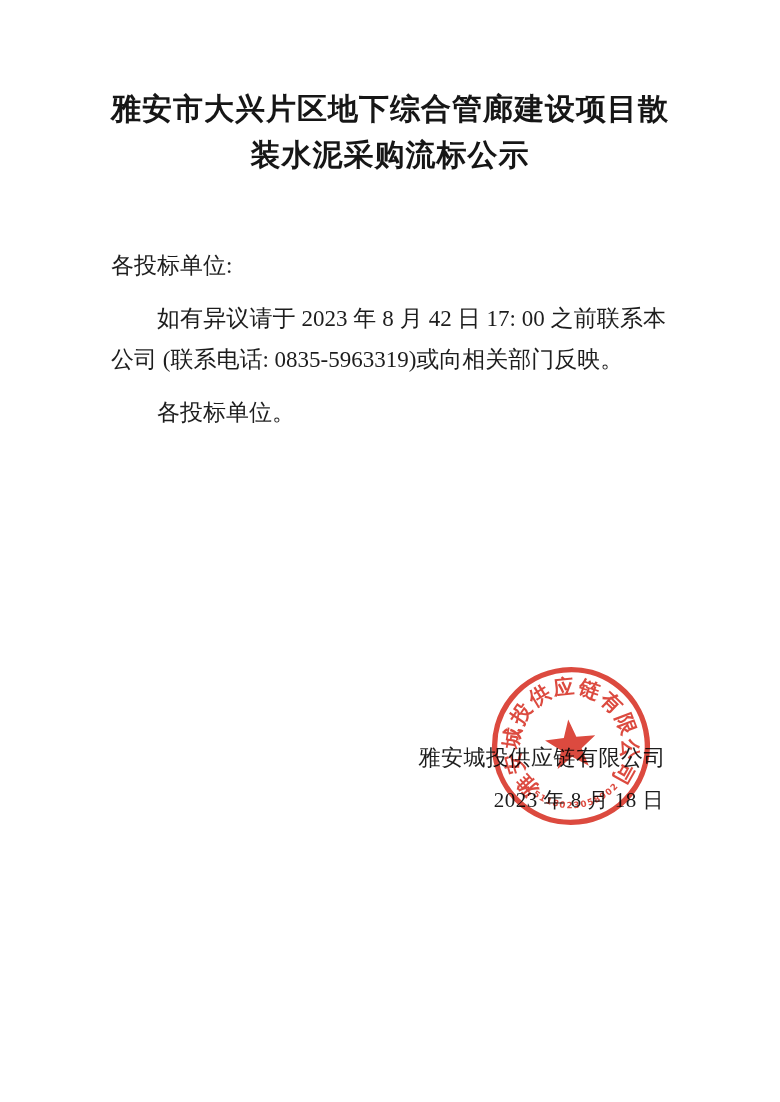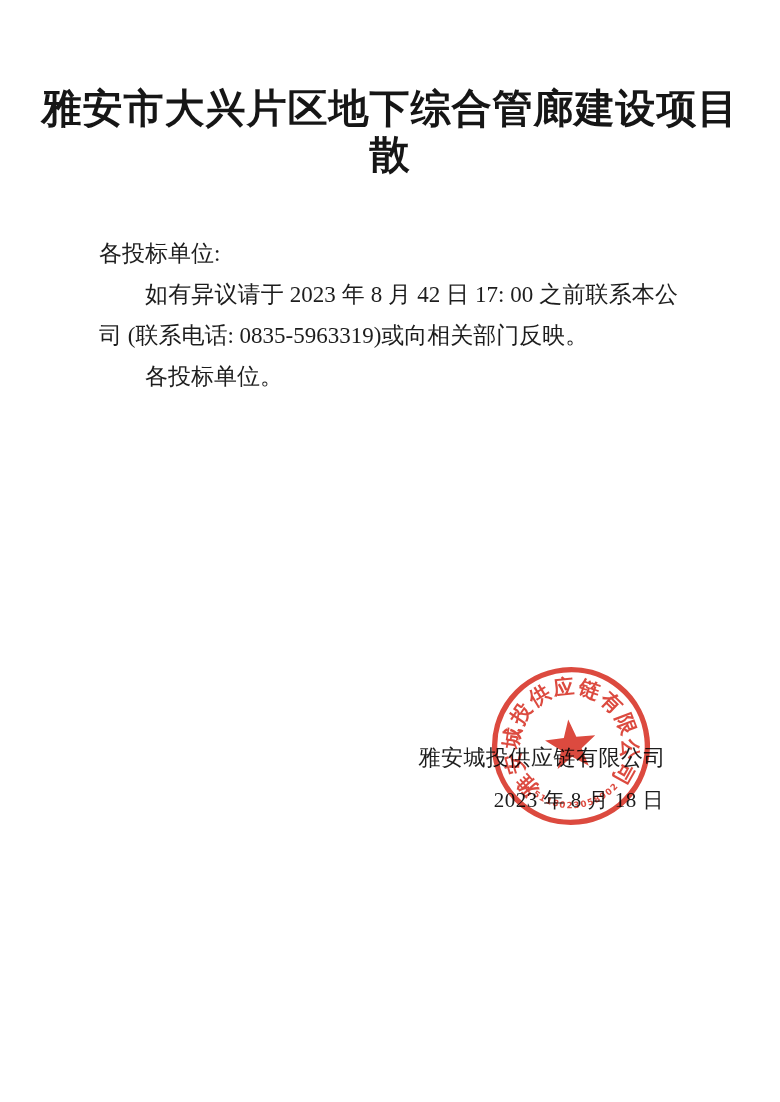--- a/index.html
+++ b/index.html
@@ -14,38 +14,38 @@
     font-family: "Liberation Serif", "DejaVu Serif", serif;
     color: #1d1d1d;
   }
   .doc-title {
     position: absolute;
     top: 86px;
     left: 40px;
     right: 40px;
     margin: 0;
     text-align: center;
-    font-size: 40px;
+    font-size: 30px;
     line-height: 46px;
     font-weight: 700;
     letter-spacing: 1px;
     color: #161616;
   }
   .doc-title .title-line { display: block; }
   .doc-body {
     position: absolute;
     left: 99px;
     top: 233px;
     width: 579px;
     font-size: 23px;
     line-height: 41px;
     text-align: justify;
     text-justify: inter-ideograph;
   }
-  .doc-body p { margin: 0; }
+  .doc-body p { margin: 12px; }
   .doc-body .para { text-indent: 2em; }
   .signature-company {
     position: absolute;
     top: 743px;
     right: 114px;
     font-size: 22px;
     letter-spacing: 0.5px;
     white-space: nowrap;
   }
   .signature-date {
@@ -89,20 +89,21 @@
   }
   .seal-star { fill: var(--seal-color); }
 </style>
 </head>
 <body>
 
 <div class="page">
 
   <h1 class="doc-title">
     <span class="title-line">雅安市大兴片区地下综合管廊建设项目散</span>
+    <span class="title-line">装水泥采购流标公示</span>
   </h1>
 
   <div class="doc-body">
     <p class="salutation">各投标单位:</p>
     <p class="para">如有异议请于 2023 年 8 月 42 日 17: 00 之前联系本公司 (联系电话: 0835-5963319)或向相关部门反映。</p>
     <p class="para">各投标单位。</p>
   </div>
 
   <div class="signature-company">雅安城投供应链有限公司</div>
 

